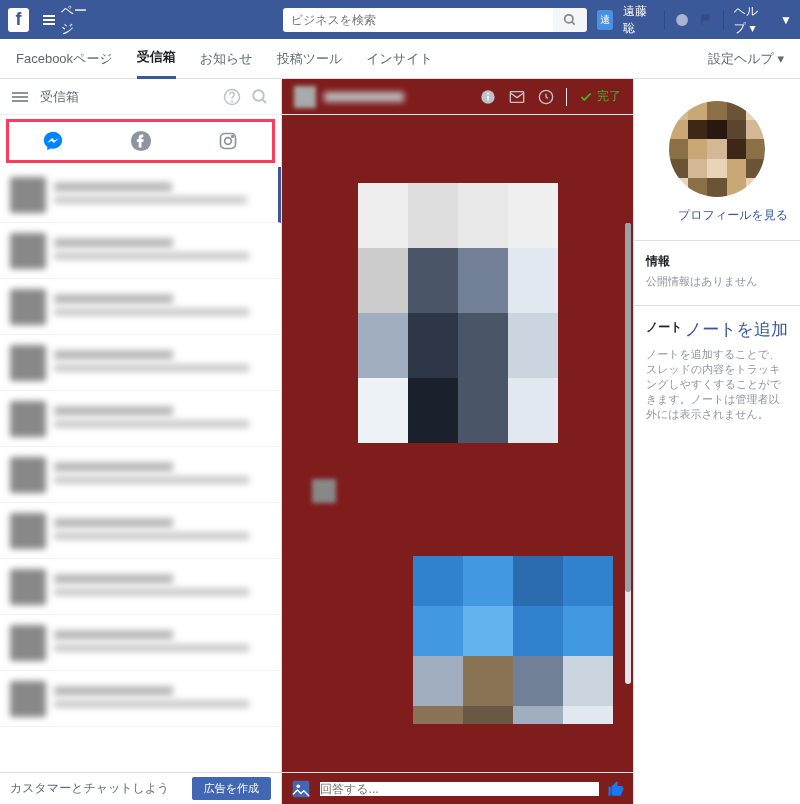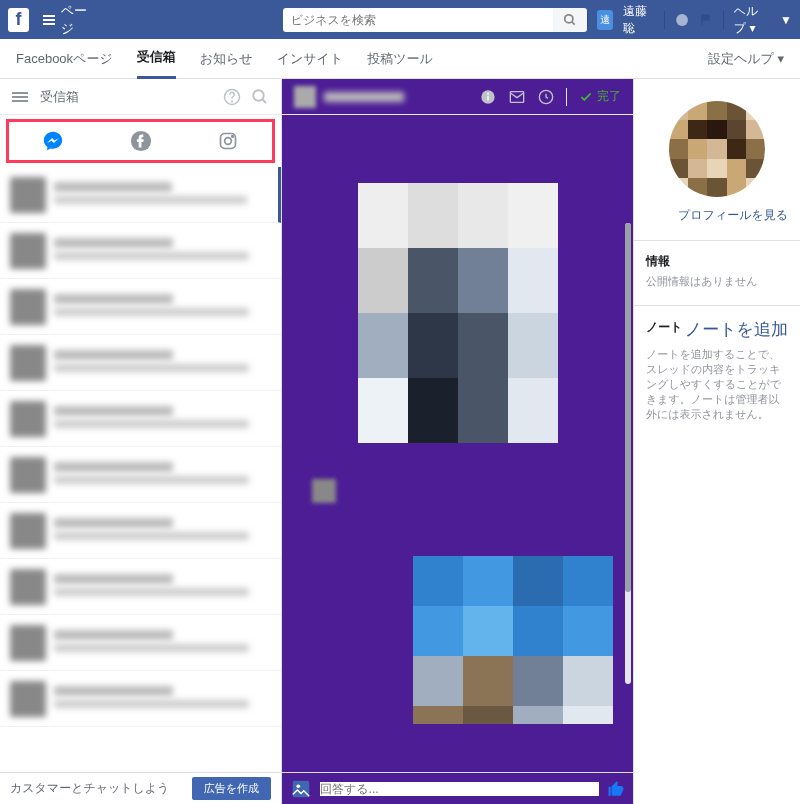--- a/index.html
+++ b/index.html
@@ -46,21 +46,21 @@
 .blur-avatar { width:36px; height:36px; background:#888; filter:blur(3px); border-radius:2px; }
 .conv-text { flex:1; }
 .blur-line { height:10px; background:#bbb; filter:blur(3px); margin-bottom:4px; border-radius:2px; }
 .blur-line.short { width:55%; }
 .blur-line.long { width:90%; height:8px; background:#ccc; }
 
 .sb-footer { height:32px; border-top:1px solid #dddfe2; display:flex; align-items:center; padding:0 10px; font-size:12px; color:#616770; }
 .ad-btn { margin-left:auto; background:#4267b2; color:#fff; border:none; padding:4px 12px; font-size:11px; border-radius:2px; }
 
 
-.center { flex:1; background:#4c1d95; border-right:1px solid #dddfe2; display:flex; flex-direction:column; position:relative;gap:48px; }
+.center { flex:1; background:#7f1d1d; border-right:1px solid #dddfe2; display:flex; flex-direction:column; position:relative;gap:48px; }
 .chat-head { height:36px; display:flex; align-items:center; padding:0 12px; border-bottom:1px solid #e9ebee; gap:8px; }
 .ch-avatar { width:22px; height:22px; background:#aaa; filter:blur(2px); }
 .ch-name { height:10px; width:80px; background:#bbb; filter:blur(3px); }
 .ch-icons { margin-left:auto; display:flex; align-items:center; gap:12px; color:#bec3c9; }
 .done { color:#42b72a; display:flex; align-items:center; gap:4px; font-size:12px; }
 .v-sep { width:1px; height:18px; background:#e4e6eb; }
 
 .chat-body { flex:1; padding:20px; overflow:hidden; position:relative; }
 .msg-img-lg { width:200px; height:260px; margin:0 auto 16px; display:flex; flex-wrap:wrap; }
 .msg-img-lg div,.msg-img-sm div { flex:0 0 25%; height:25%; }
@@ -123,22 +123,22 @@
     <div class="pipe"></div>
     <span><span>ヘルプ</span> ▾</span>
     <span>▼</span>
   </div>
 </div>
 
 <div class="subnav">
   <div class="subnav-item">Facebookページ</div>
   <div class="subnav-item active">受信箱</div>
   <div class="subnav-item">お知らせ</div>
+  <div class="subnav-item">投稿ツール</div>
   <div class="subnav-item">インサイト</div>
-  <div class="subnav-item">投稿ツール</div>
   <div class="subnav-right">
     <div class="subnav-item">設定</div>
     <div class="subnav-item">ヘルプ ▾</div>
   </div>
 </div>
 
 <div class="layout">
 
   <div class="sidebar">
     <div class="sb-header">

